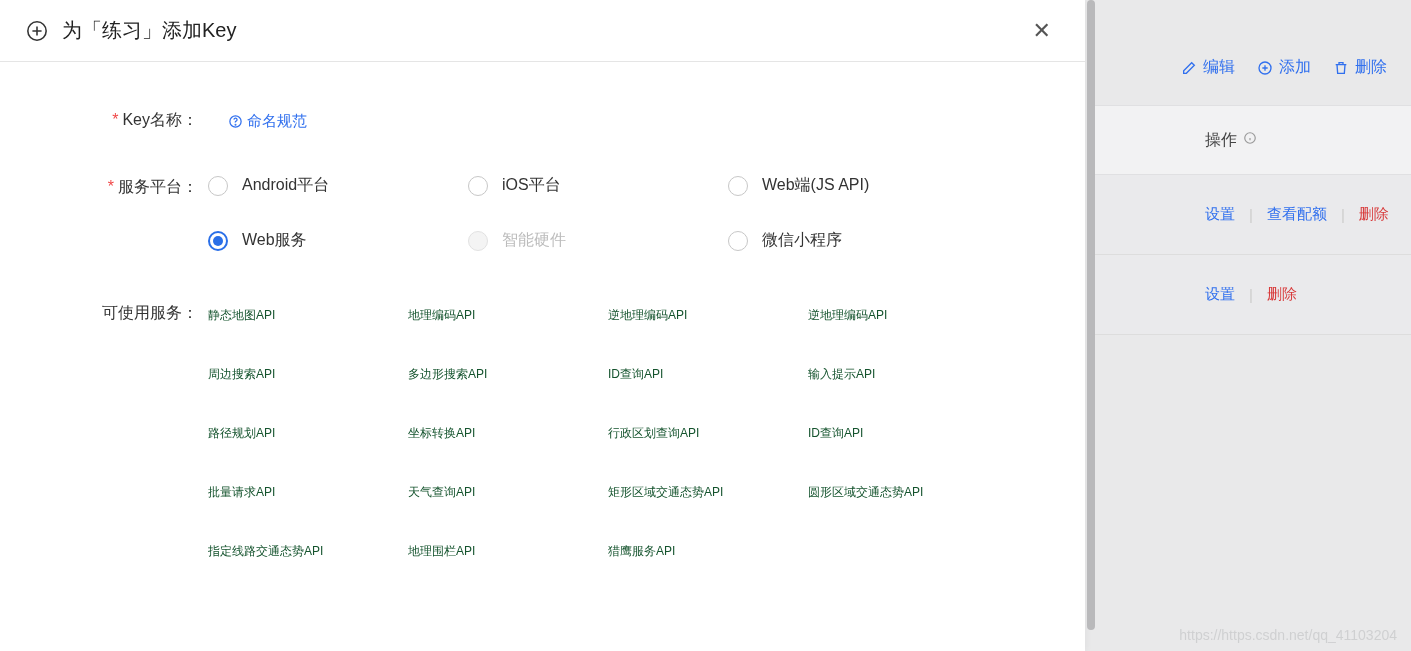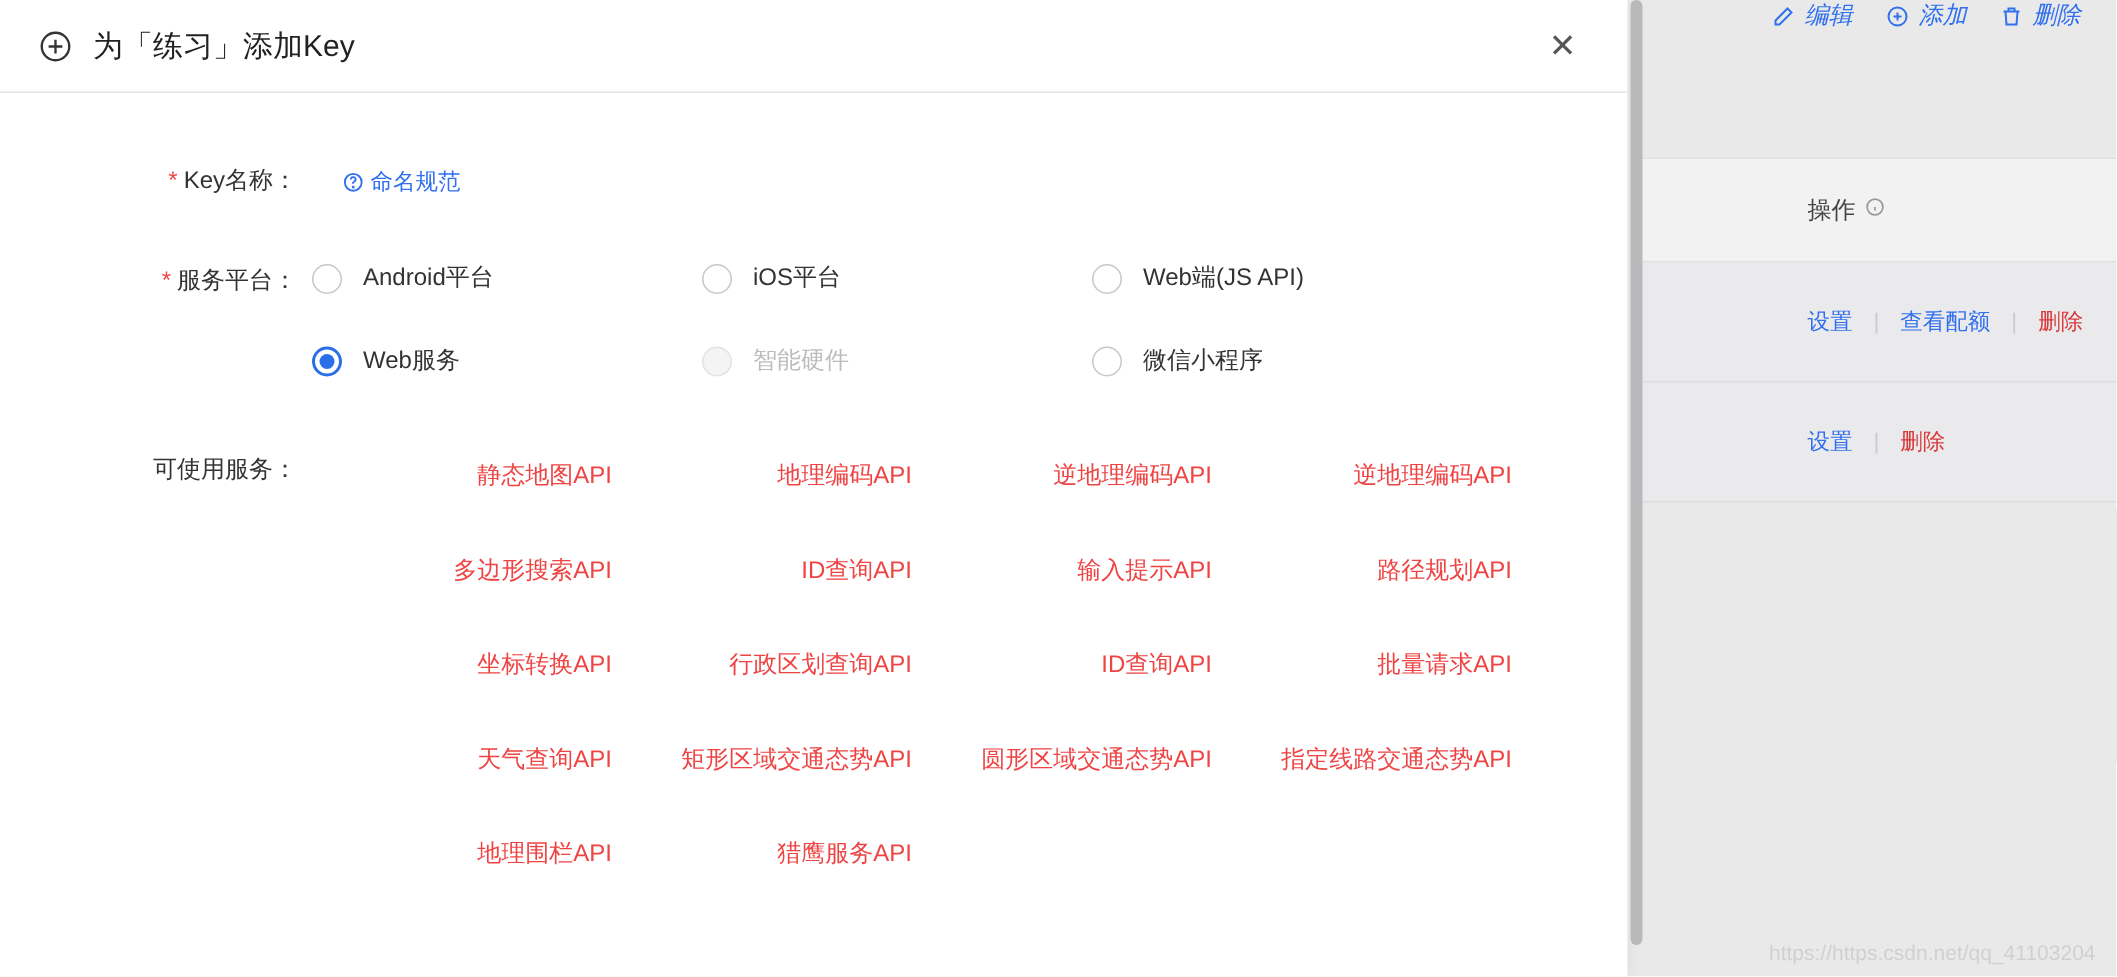--- a/index.html
+++ b/index.html
@@ -15,27 +15,26 @@
     .bg-panel {
       position: absolute;
       inset: 0;
       background: #e9e9ea;
     }
     .bg-topbar {
       position: absolute;
       top: 0; right: 0;
       height: 78px;
       display: flex;
-      align-items: flex-start;
+      align-items: flex-end;
       justify-content: flex-end;
       gap: 22px;
       padding-right: 24px;
       color: #3170ee;
       font-size: 16px;
-      font-style: italic;
     }
     .bg-topbar .item { display: flex; align-items: center; gap: 6px; }
     .bg-topbar svg { width: 16px; height: 16px; }
     .bg-table-header {
       position: absolute;
       top: 105px; left: 1090px; right: 0;
       background: #f2f2f3;
       height: 70px;
       display: flex;
       align-items: center;
@@ -189,25 +188,24 @@
       background: #f4f4f4;
     }
 
     .services-grid {
       display: grid;
       grid-template-columns: 200px 200px 200px 200px;
       row-gap: 42px;
       padding-top: 10px;
     }
     .services-grid a {
-      color: #ef4444;
-      font-size: 16px;
+      color: #14532d;
+      font-size: 12px;
       text-decoration: none;
       white-space: nowrap;
-      text-align: right;
     }
   </style>
 </head>
 <body>
 
 <div class="bg-panel">
   <div class="bg-topbar">
     <span class="item">
       <svg viewBox="0 0 24 24" fill="none" stroke="#3170ee" stroke-width="2">
           <path d="M4 20h4L20 8l-4-4L4 16v4z"></path>
@@ -311,20 +309,21 @@
         </div>
     </div>
 
     <div class="form-row tight">
       <div class="label" style="padding-top:6px;"><span>可使用服务：</span></div>
       <div class="services-grid" id="services-grid">
           <a>静态地图API</a>
           <a>地理编码API</a>
           <a>逆地理编码API</a>
           <a>逆地理编码API</a>
+          <a>周边搜索API</a>
           <a>多边形搜索API</a>
           <a>ID查询API</a>
           <a>输入提示API</a>
           <a>路径规划API</a>
           <a>坐标转换API</a>
           <a>行政区划查询API</a>
           <a>ID查询API</a>
           <a>批量请求API</a>
           <a>天气查询API</a>
           <a>矩形区域交通态势API</a>

